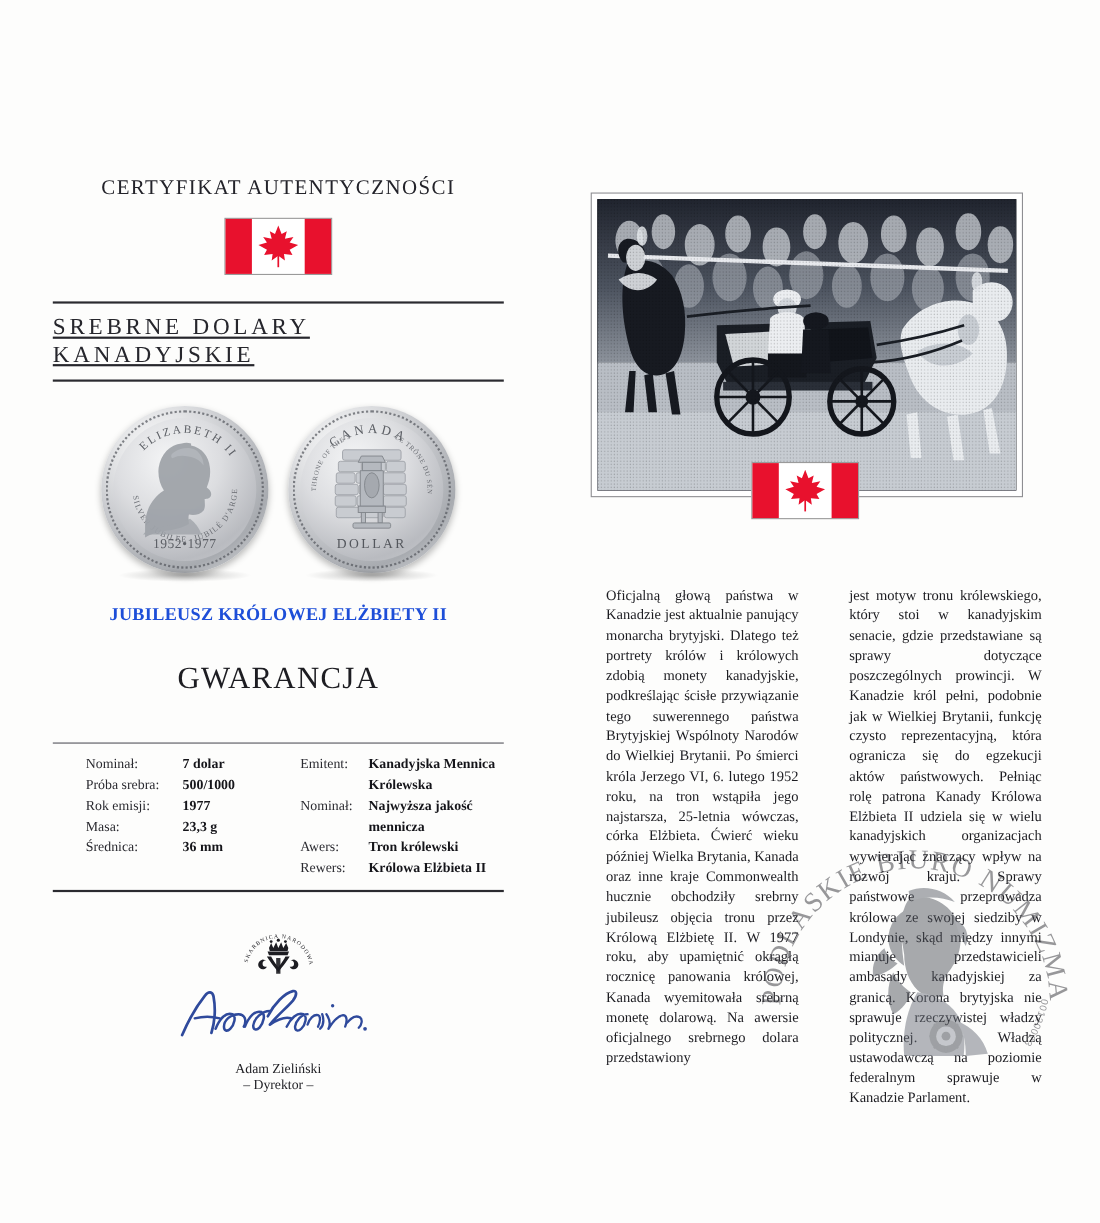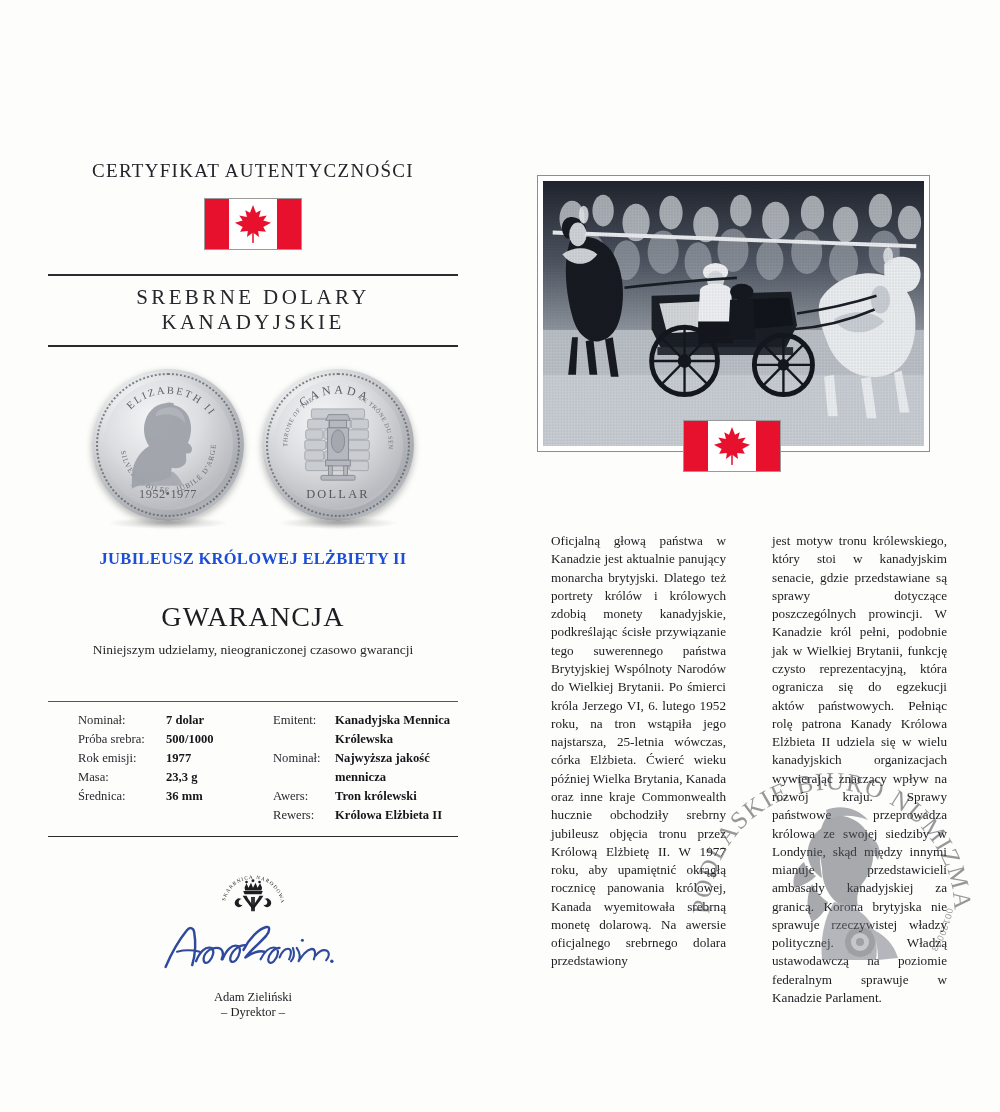--- a/index.html
+++ b/index.html
@@ -79,25 +79,26 @@
     height: 2px;
     width: 100%;
   }
   .rule.thin { height: 1.5px; }
   .rule.hair { height: 1px; background: #55555c; }
 
   .series-band {
     margin-top: 24px;
   }
   .series-title {
-    text-align: center;
+    text-align: left;
     font-size: 21px;
     letter-spacing: 3.4px;
     padding: 9px 0 10px;
     color: #26262c;
+    text-decoration: underline;
   }
 
   
   .coins {
     display: flex;
     justify-content: center;
     align-items: center;
     gap: 18px;
     margin-top: 22px;
   }
@@ -379,21 +380,20 @@
           </svg>
         </div>
         <div class="coin-shadow"></div>
       </div>
     </div>
 
     <div class="jubilee-title">JUBILEUSZ KRÓLOWEJ ELŻBIETY II</div>
 
     <div class="guarantee-title">GWARANCJA</div>
     <div class="guarantee-text">
-      <div>Niniejszym udzielamy, nieograniczonej czasowo gwarancji</div>
     </div>
 
     <div class="spec-block">
       <div class="rule hair"></div>
       <div class="spec-table">
         <div class="spec-side left">
           <div class="spec-row">
             <span class="spec-label">Nominał:</span>
             <span class="spec-value">7 dolar</span>
           </div>

